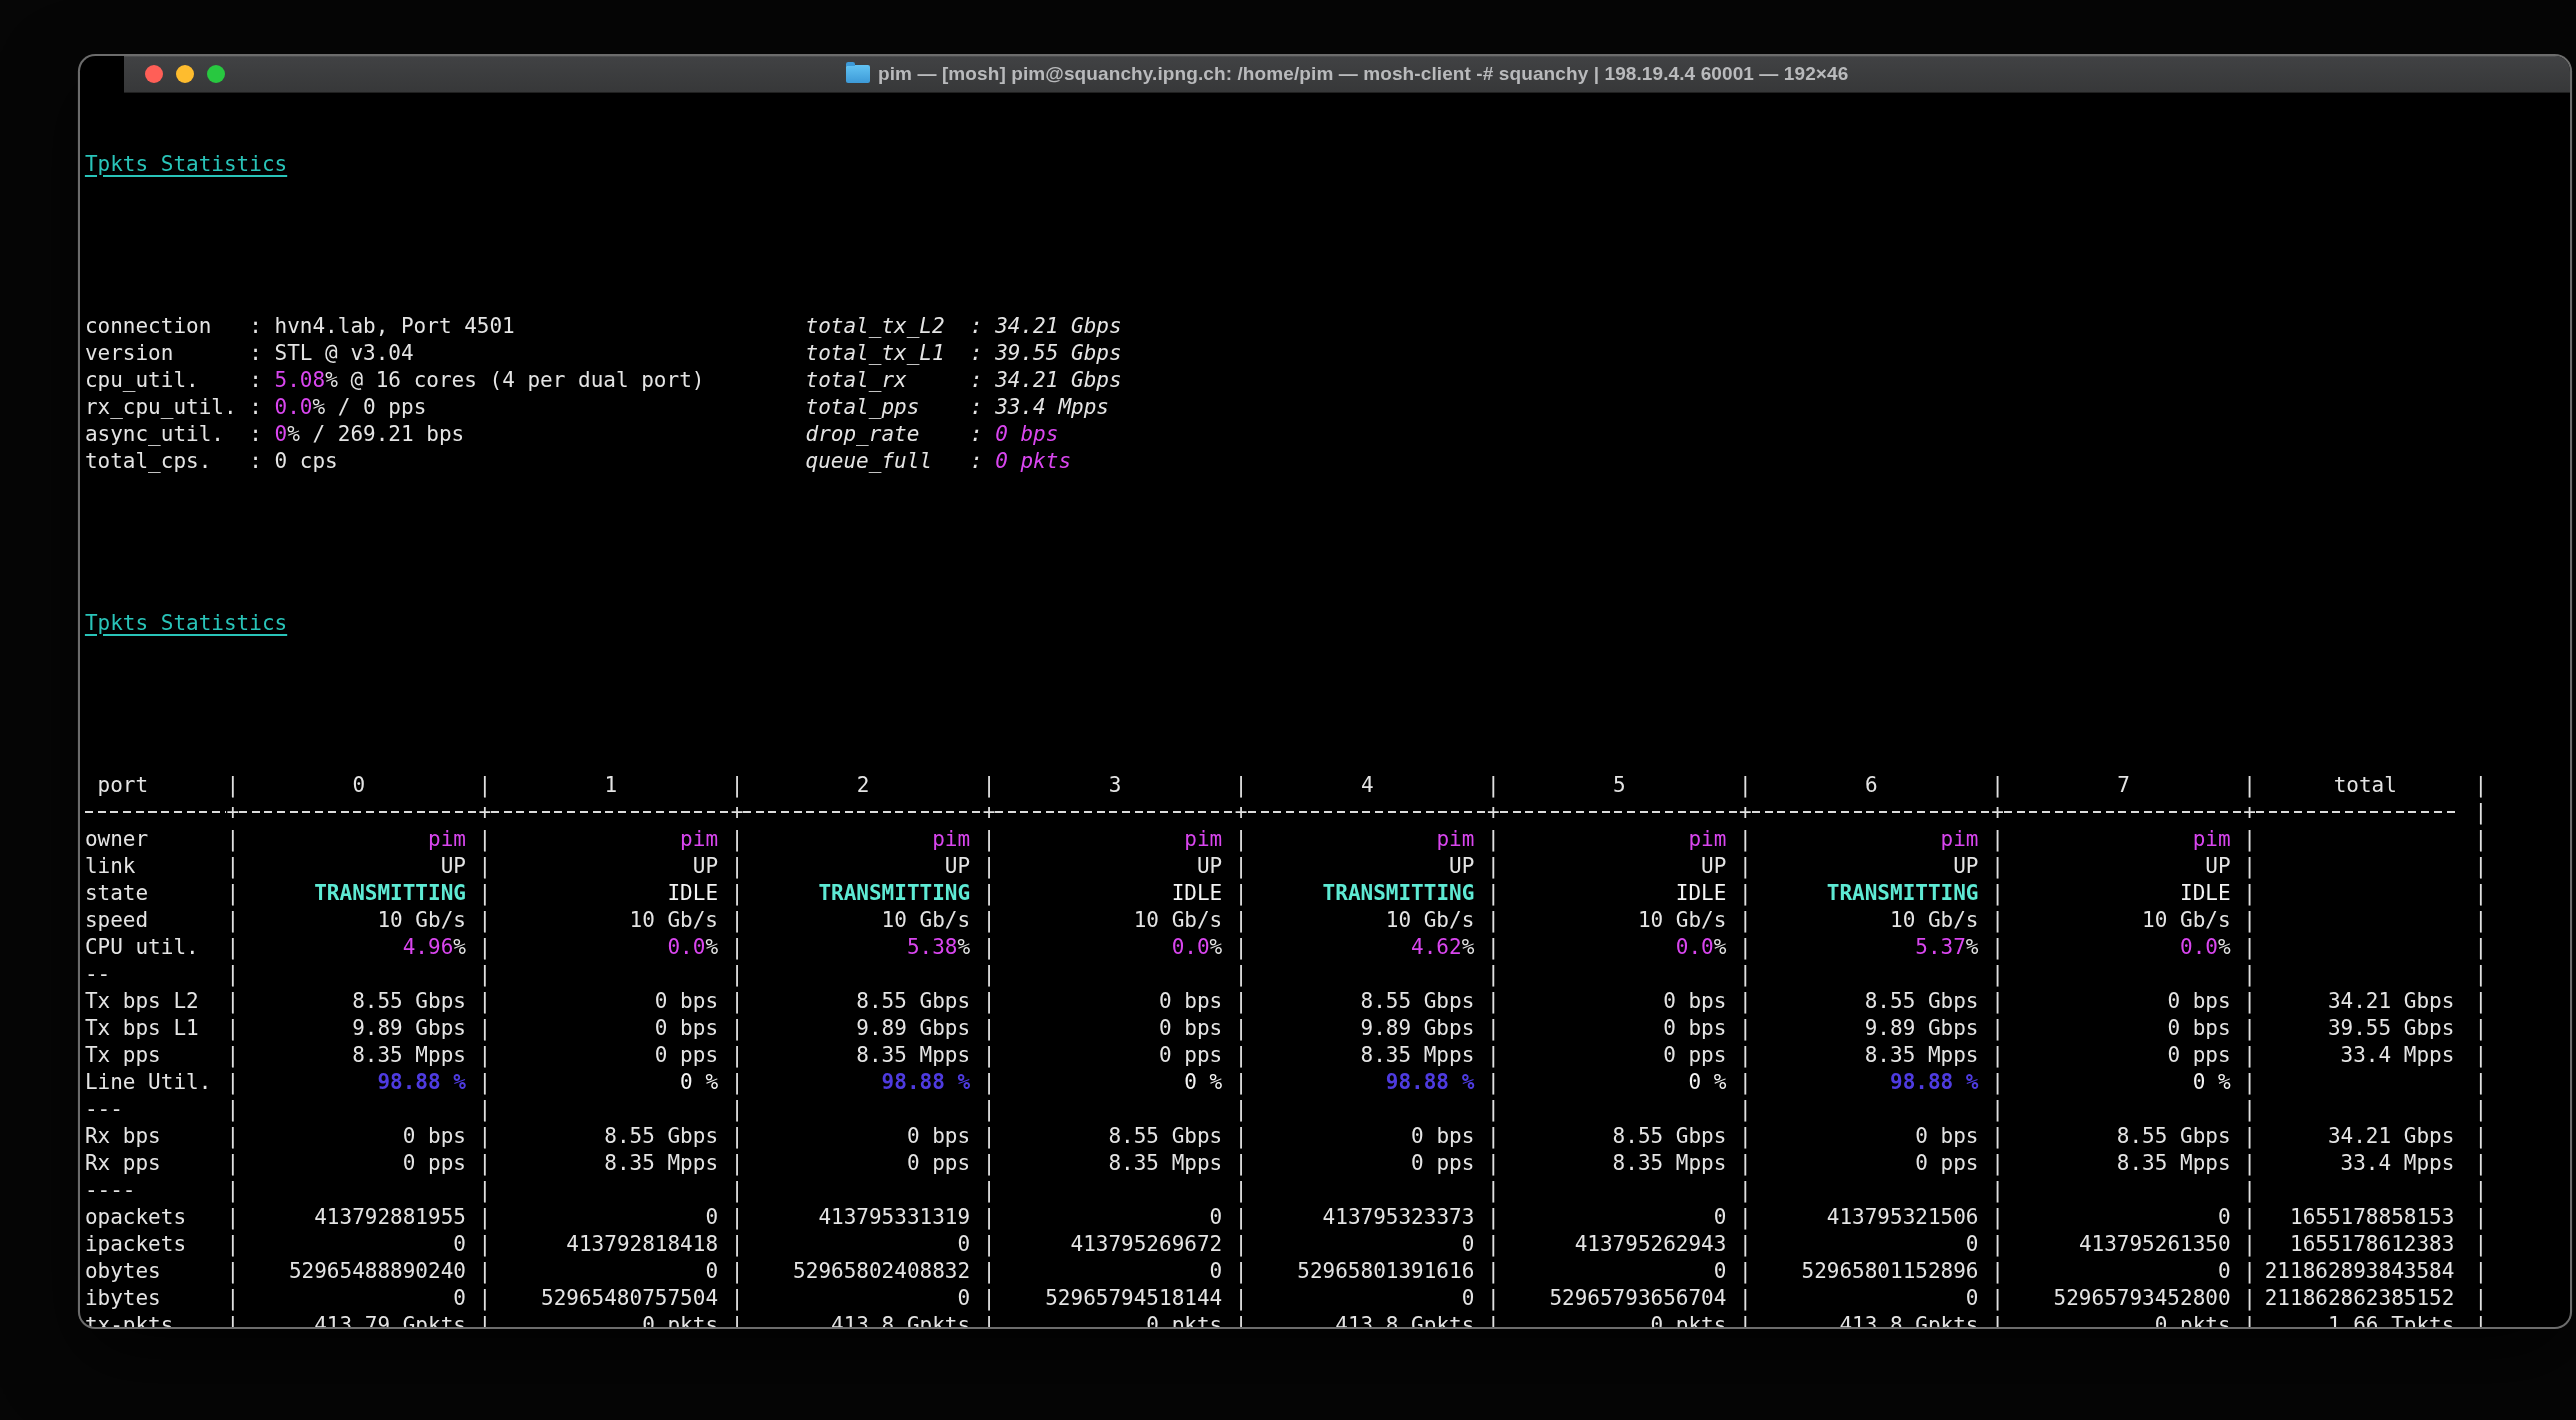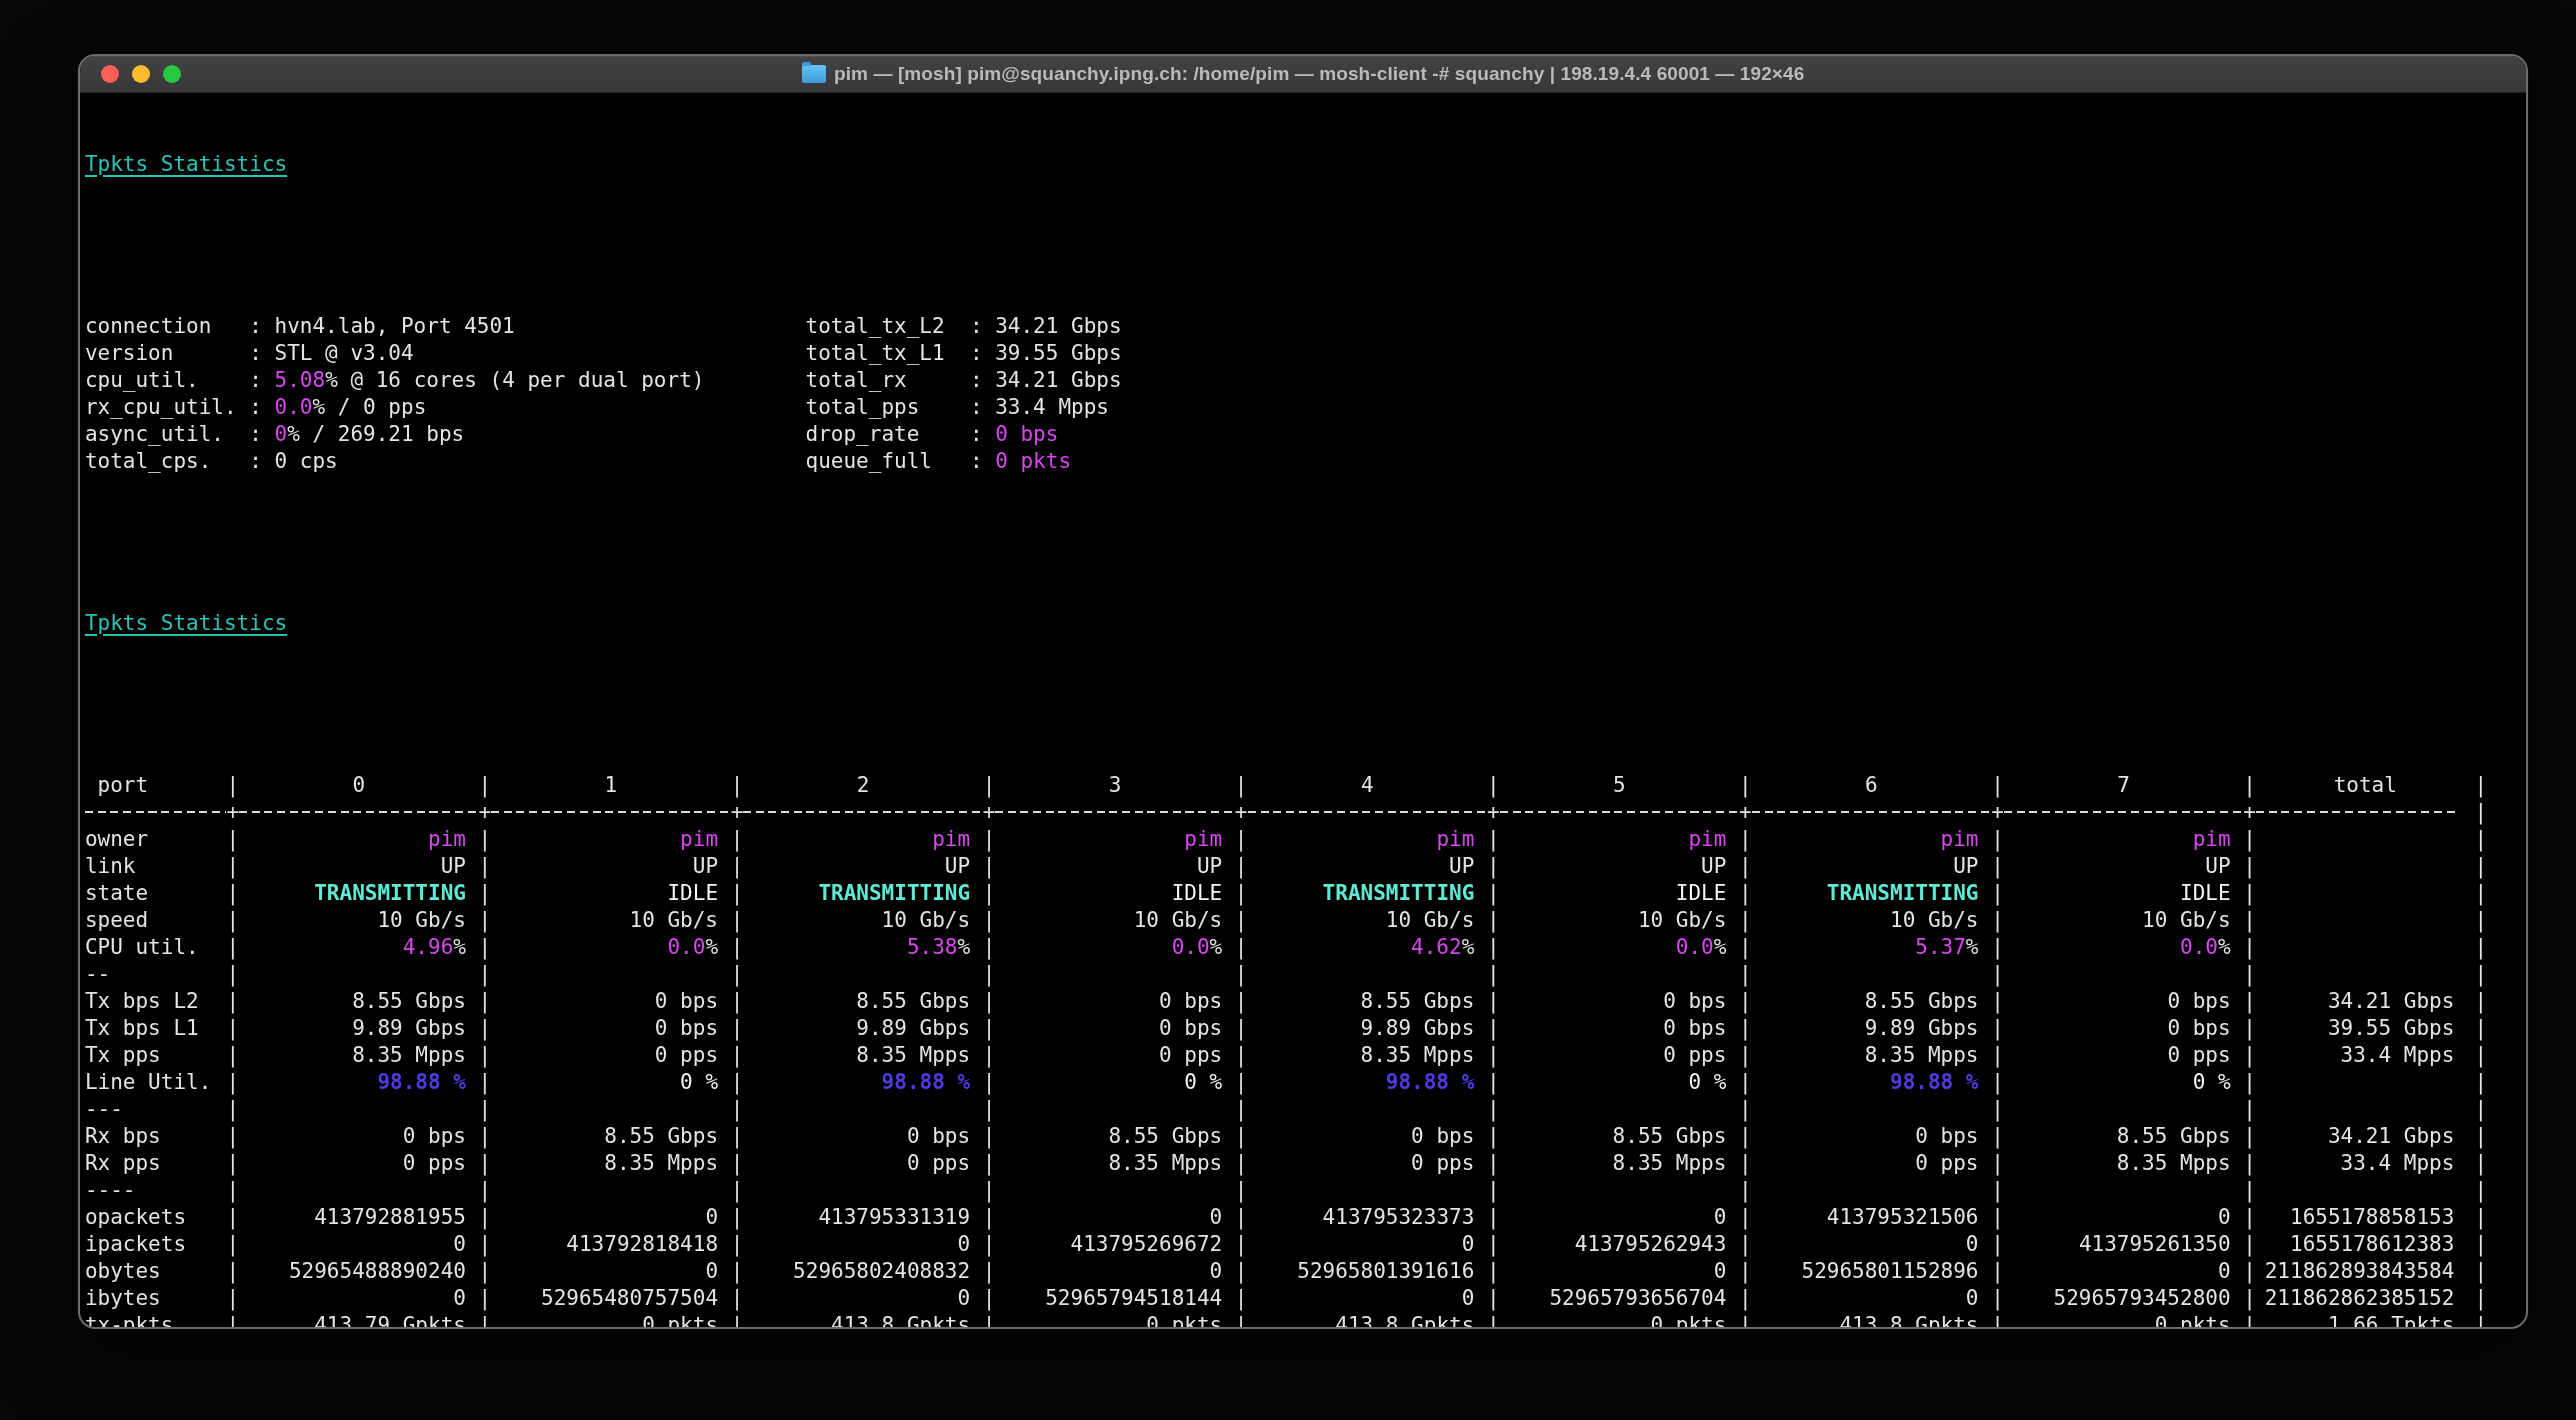--- a/index.html
+++ b/index.html
@@ -1,39 +1,39 @@
 <!DOCTYPE html>
 <html style="font-size:11px"><head>
 <meta charset="utf-8">
 <style>
   html,body{margin:0;padding:0;}
   body{width:2576px;height:1420px;background:#060606;overflow:hidden;position:relative;
        font-family:"Liberation Sans",sans-serif;}
   .window{position:absolute;left:80px;top:56px;width:2446px;height:1271px;background:#000;
           border-radius:15.3px;overflow:hidden;
-          box-shadow:0 0 0 2.1px #6c6c6c, 0 28px 77px rgba(0,0,0,.75);}
+          box-shadow:0 0 0 2.1px #6c6c6c, 0 28px 77px rgba(0,0,0,.75);padding-left:44px;}
   .titlebar{height:36px;background:linear-gradient(#414244,#373839);border-bottom:0.7px solid #202020;
             position:relative;display:flex;align-items:center;justify-content:center;
             box-shadow:inset 0 0.7px 0 rgba(255,255,255,.10);}
   .lights{position:absolute;left:21px;top:9px;display:flex;gap:13.2px;}
   .light{width:18px;height:18px;border-radius:50%;border:none;padding:0;cursor:default;}
   .title-wrap{display:flex;align-items:center;gap:8.4px;}
   .folder{width:24px;height:17.4px;background:linear-gradient(#62c3f3,#3d9ad8);border-radius:2.1px;position:relative;}
   .folder::before{content:"";position:absolute;top:-3.5px;left:0;width:9.7px;height:4.2px;background:#3d9ad8;border-radius:2.1px 2.1px 0 0;}
   .wtitle{font-size:19px;font-weight:600;color:#b9babc;letter-spacing:0.1px;white-space:pre;}
 
   .screen{position:absolute;top:37px;left:0;right:0;bottom:0;padding:3.5px 0 0 4.9px;
           font-family:"DejaVu Sans Mono",monospace;font-size:21px;line-height:27px;
           color:#e4e4e4;white-space:pre;}
   .line{height:27px;position:relative;}
   .sectitle{color:#29c4b9;text-decoration:underline;text-underline-offset:4.2px;}
   .g{color:#d946ef;} .gb{color:#5eead4;font-weight:bold;}
   .wb{color:#f4f4f4;font-weight:normal;} .bb{color:#4e3be0;font-weight:bold;}
   .glabel{display:inline-block;width:13ch;}
-  .gsr{position:absolute;left:57ch;top:0;}
+  .gsr{position:absolute;left:57ch;top:0;font-style:italic;}
 
   .trow{display:grid;grid-template-columns:12.2ch repeat(8,19.94ch) 18.3ch;height:27px;}
   .cell{display:flex;overflow:hidden;}
   .cl{flex:1;}
   .hlabel{flex:1;padding-left:1ch;}
   .ch{flex:1;text-align:center;}
   .cv{flex:1;text-align:right;padding-right:1ch;}
   .cv.tot{padding-right:1.6ch;}
   .bar{width:1ch;text-align:center;color:#e0e0e0;}
   .dash{flex:1;align-self:center;height:2.8px;

